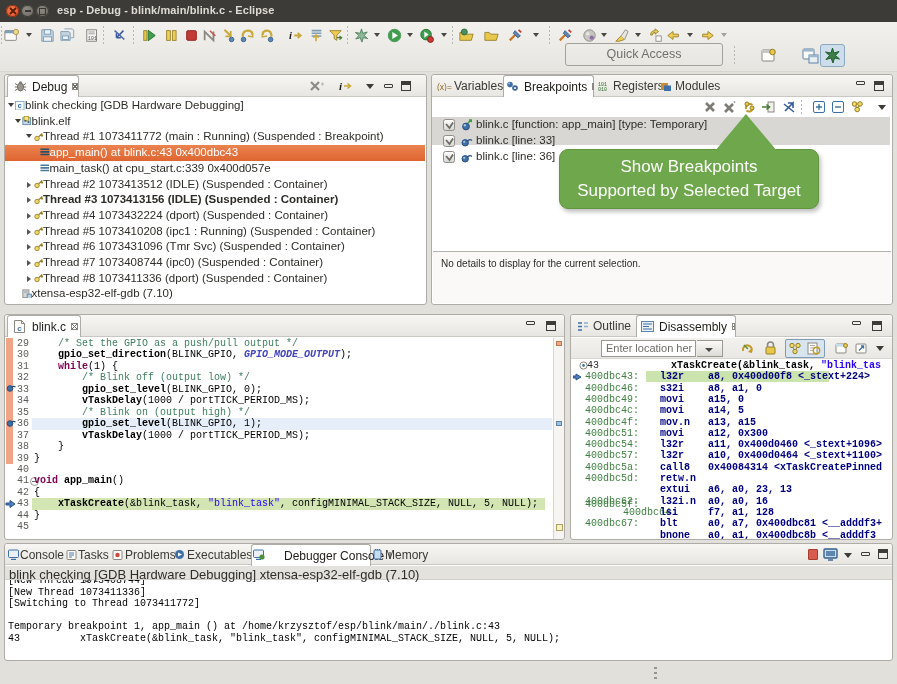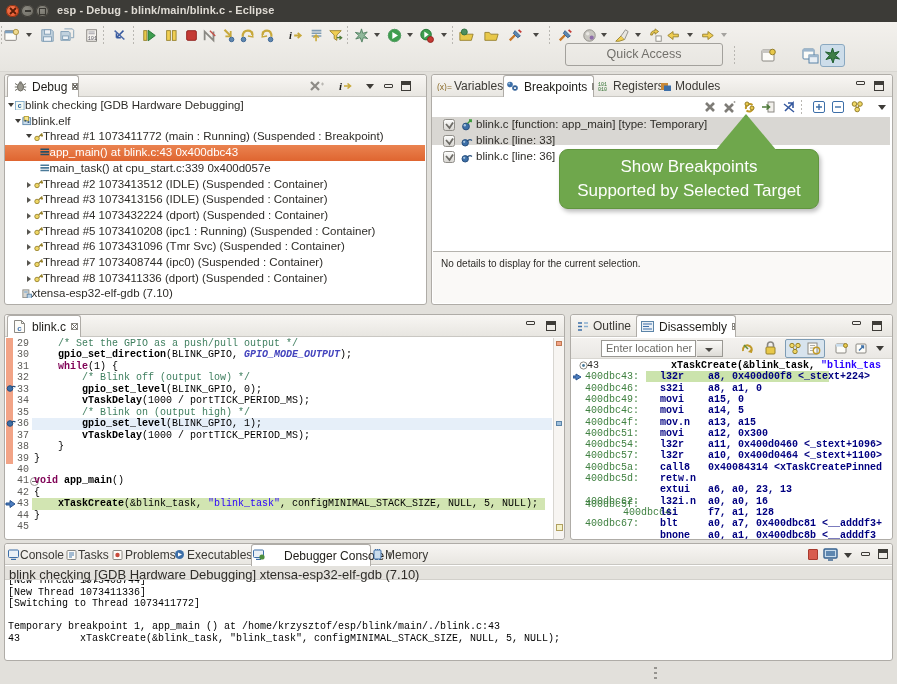--- a/index.html
+++ b/index.html
@@ -286,21 +286,21 @@
           <path d="M5.5 5.5 L9.5 1.5 M7.5 3.5 L9.8 5.2 M8.4 2.6 L10.6 4" stroke="#96802A" stroke-width="1.3" fill="none"></path>
         </svg>
       <span class="lbl" style="left:38px;">Thread #2 1073413512 (IDLE) (Suspended : Container)</span>
     </div>
     <div class="trow" style="top:95.2px;">
       <div class="arr closed" style="left:22px;"></div>
       <svg class="ticon16" style="left:28.5px;" viewBox="0 0 11 11">
           <circle cx="3.5" cy="7.5" r="2.6" fill="#EFD766" stroke="#96802A"></circle>
           <path d="M5.5 5.5 L9.5 1.5 M7.5 3.5 L9.8 5.2 M8.4 2.6 L10.6 4" stroke="#96802A" stroke-width="1.3" fill="none"></path>
         </svg>
-      <span class="lbl" style="left:38px;">Thread #3 1073413156 (IDLE) (Suspended : Container)</span>
+      <span class="lbl" style="left:38px;font-weight:bold;">Thread #3 1073413156 (IDLE) (Suspended : Container)</span>
     </div>
     <div class="trow" style="top:110.9px;">
       <div class="arr closed" style="left:22px;"></div>
       <svg class="ticon16" style="left:28.5px;" viewBox="0 0 11 11">
           <circle cx="3.5" cy="7.5" r="2.6" fill="#EFD766" stroke="#96802A"></circle>
           <path d="M5.5 5.5 L9.5 1.5 M7.5 3.5 L9.8 5.2 M8.4 2.6 L10.6 4" stroke="#96802A" stroke-width="1.3" fill="none"></path>
         </svg>
       <span class="lbl" style="left:38px;">Thread #4 1073432224 (dport) (Suspended : Container)</span>
     </div>
     <div class="trow" style="top:126.6px;">

